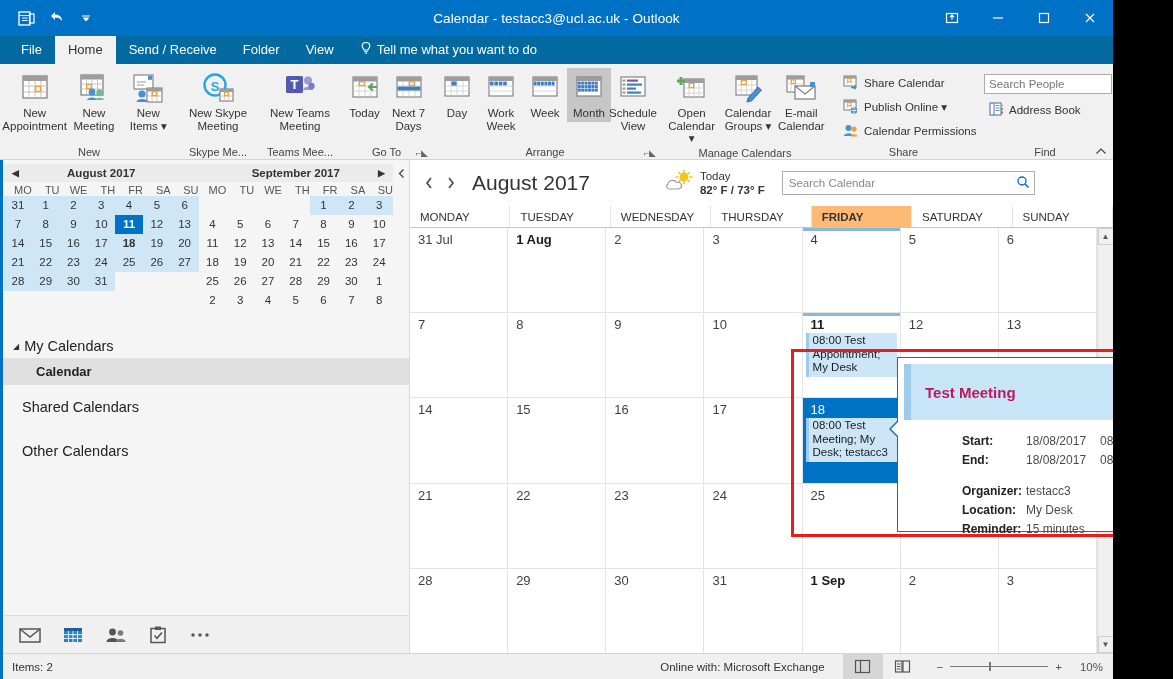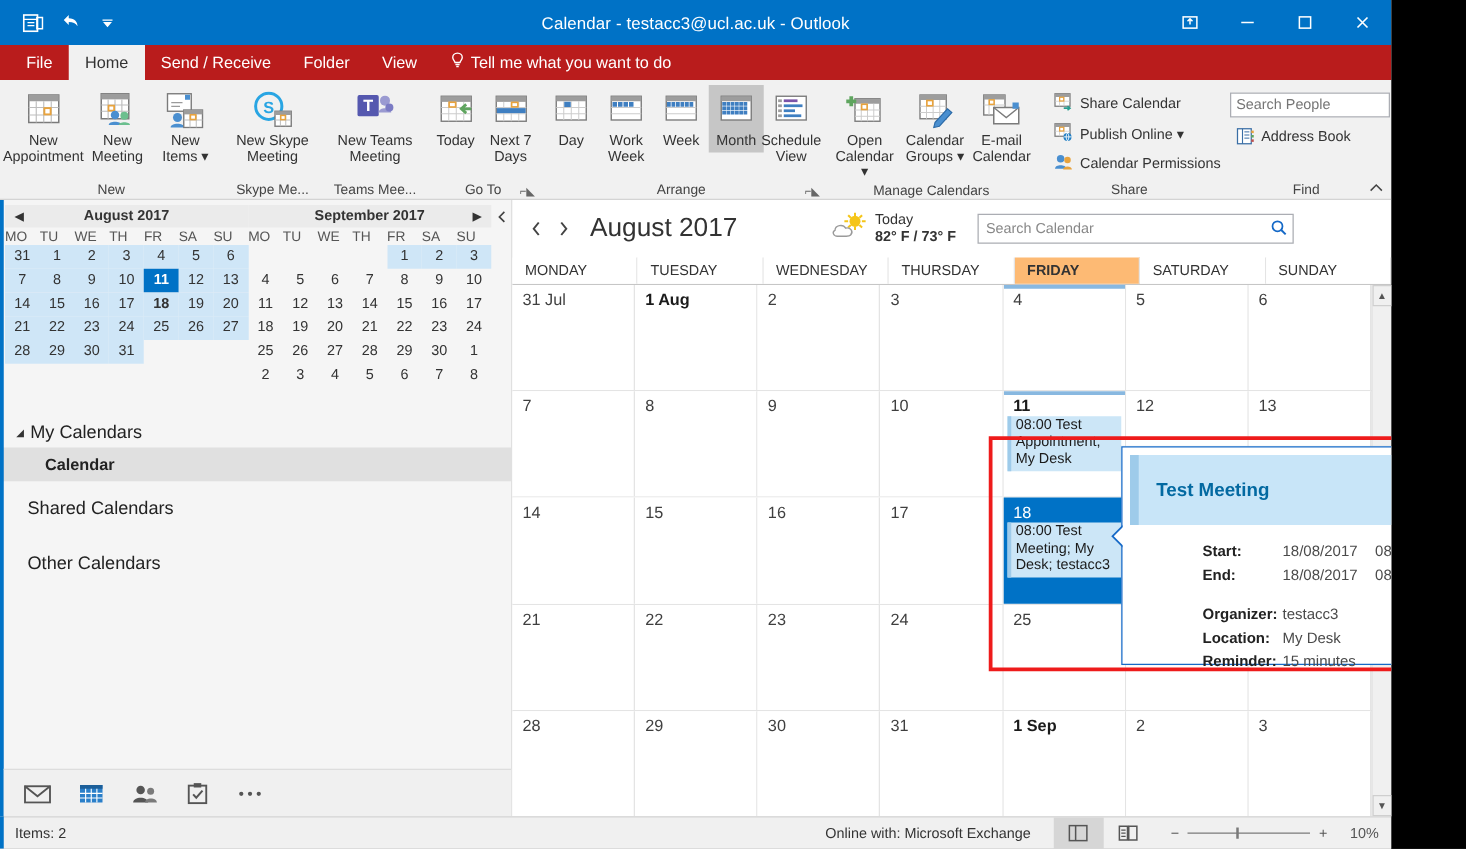--- a/index.html
+++ b/index.html
@@ -33,21 +33,21 @@
     pointer-events: none;
   }
   .win-ctrls { position: absolute; right: 0; top: 0; height: 36px; display: flex; }
   .win-btn {
     width: 46px; height: 36px; display: flex; align-items: center; justify-content: center;
     color: #fff;
   }
 
   
   .tabbar {
-    height: 28px; background: #b91c1c; display: flex; align-items: flex-end;
+    height: 28px; background: #0369a1; display: flex; align-items: flex-end;
     padding-left: 8px;
   }
   .tab {
     font-size: 13px; color: #fff; padding: 4px 13px 6px; height: 28px;
     display: flex; align-items: center; white-space: nowrap;
   }
   .tab.active { background: #f1f1f1; color: #333; }
   .tab.tellme { color: #fff; gap: 5px; }
 
   
@@ -91,21 +91,21 @@
 
   
   .datepickers { display: flex; padding: 4px 0 0 4px; gap: 0px; }
   .minical { width: 195px; font-size: 11.5px; color: #333; }
   .mc-head {
     display: flex; align-items: center; justify-content: center;
     height: 18px; background: #ebebeb; font-weight: bold; font-size: 11.5px; position: relative;
   }
   .mc-arrow { position: absolute; color: #333; font-size: 9px; }
   .mc-arrow.l { left: 8px; } .mc-arrow.r { right: 8px; }
-  .mc-dow { display: grid; grid-template-columns: repeat(7, 1fr); text-align: left; color: #555; font-size: 11px; padding-top: 2px; }
+  .mc-dow { display: grid; grid-template-columns: repeat(7, 1fr); text-align: right; color: #555; font-size: 11px; padding-top: 2px; }
   .mc-grid { display: grid; grid-template-columns: repeat(7, 1fr); }
   .mc-d { text-align: center; height: 19px; line-height: 19px; font-size: 11.5px; color: #333; }
   .mc-d.inmonth { background: #cfe6f7; }
   .mc-d.today { background: #0072c6; color: #fff; font-weight: bold; }
   .mc-d.bold { font-weight: bold; }
   .mc-side-arrow { width: 16px; display: flex; align-items: flex-start; justify-content: center; padding-top: 4px; color: #444; font-size: 10px; }
 
   
   .callist { margin-top: 24px; font-size: 14px; color: #222; }
   .cal-group { display: flex; align-items: center; gap: 5px; padding: 4px 0 4px 13px; font-size: 14.5px; }
@@ -171,21 +171,21 @@
     position: absolute; border: 3px solid #ee1b1b; pointer-events: none; z-index: 40;
   }
 
   
   .tooltip {
     position: absolute; background: #fff; border: 1px solid #1569c7; z-index: 50;
     box-shadow: 0 0 0 1px rgba(0,0,0,0.02);
   }
   .tt-head { background: #c8e5f8; height: 56px; margin: 6px 6px 0 6px; display: flex; align-items: center; }
   .tt-head .bar { width: 7px; align-self: stretch; background: #9ecbea; margin-right: 14px; }
-  .tt-title { font-size: 15px; font-weight: bold; color: #0369a1; }
+  .tt-title { font-size: 15px; font-weight: bold; color: #be185d; }
   .tt-body { padding: 12px 0 0 22px; font-size: 12px; color: #333; }
   .tt-row { display: flex; line-height: 19px; margin-left: 42px; }
   .tt-row .k { font-weight: bold; width: 64px; color: #222; }
   .tt-row .v { color: #4a4a4a; }
   .tt-row .v2 { color: #4a4a4a; margin-left: 14px; }
   .tt-gap { height: 12px; }
   .tt-pointer { position: absolute; left: -9px; top: 62px; width: 0; height: 0;
     border-top: 9px solid transparent; border-bottom: 9px solid transparent; border-right: 9px solid #1569c7; }
   .tt-pointer-in { position: absolute; left: -7px; top: 63px; width: 0; height: 0;
     border-top: 8px solid transparent; border-bottom: 8px solid transparent; border-right: 8px solid #fff; }

